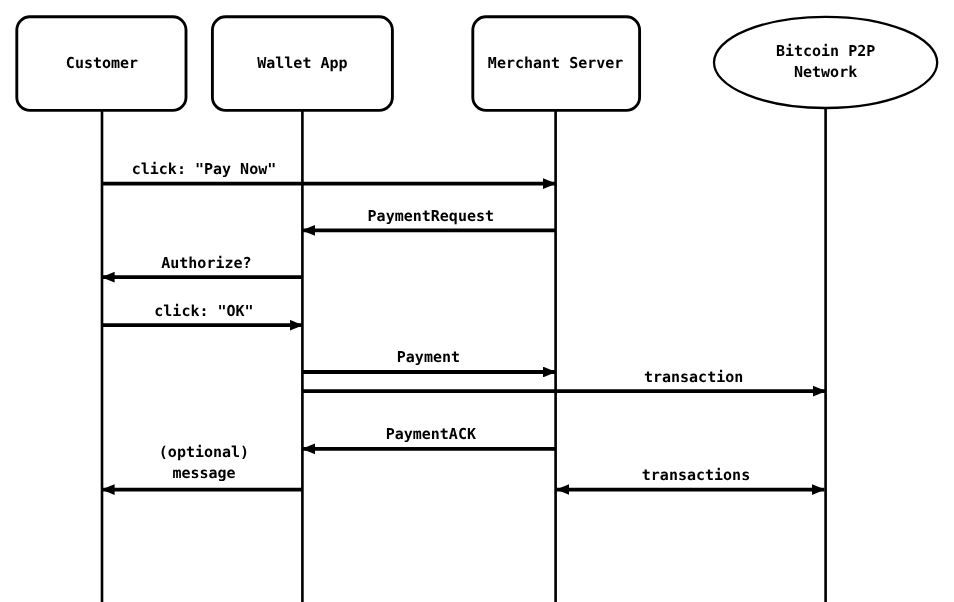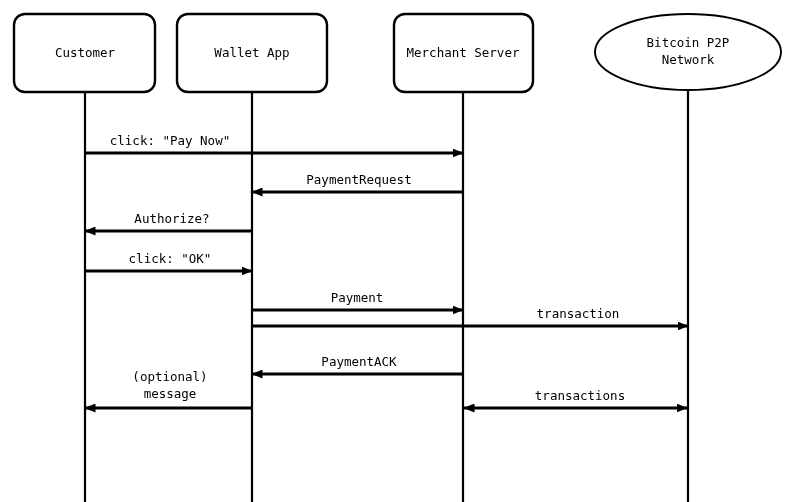--- a/index.html
+++ b/index.html
@@ -12,20 +12,21 @@
     width: 795px;
     height: 502px;
     overflow: hidden;
     font-family: "DejaVu Sans Mono", "Liberation Mono", monospace;
   }
   #diagram-root {
     position: relative;
     width: 684px;
     height: 502px;
     background: #a21caf;
+    font-weight: bold;
   }
   svg#sequence-diagram {
     display: block;
     width: 795px;
     height: 502px;
     background: #ffffff;
   }
   .participant-box {
     fill: #ffffff;
     stroke: #000000;

